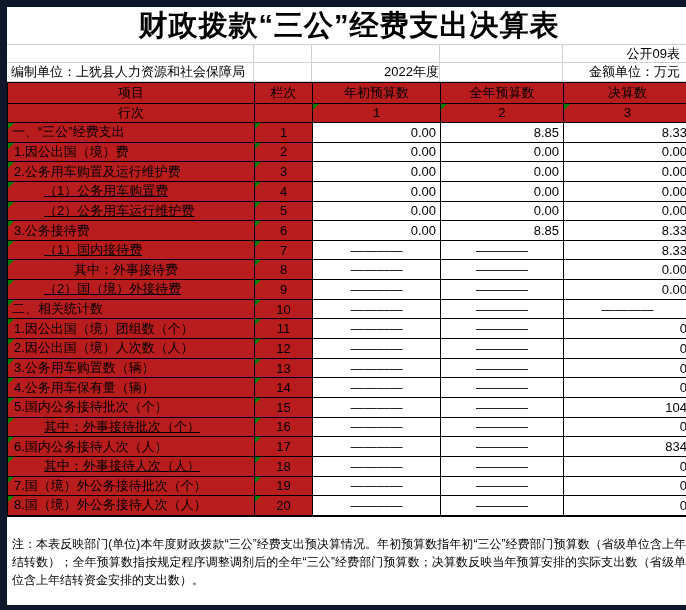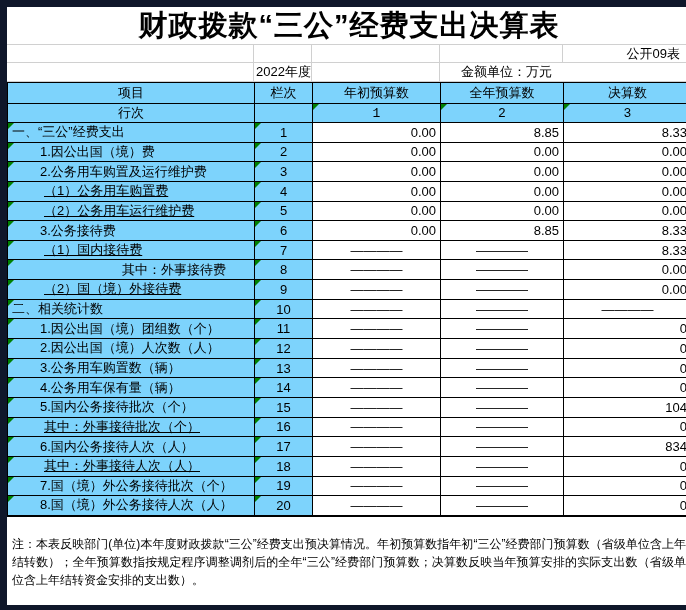--- a/index.html
+++ b/index.html
@@ -15,31 +15,31 @@
   .meta-row-2 .mcell{height:18px;line-height:18px;}
   .m-right{text-align:right;padding-right:11px;}
   .m-left{text-align:left;padding-left:4px;}
   .m-center{text-align:right;}
 
   table{border-collapse:collapse;table-layout:fixed;width:684px;}
   td,th{border:1px solid #000;font-size:13px;font-weight:normal;padding:0;overflow:hidden;white-space:nowrap;position:relative;}
   thead tr.hdr{height:21px;}
   thead tr.lane{height:19px;font-family:Liberation Mono, monospace;}
   tbody tr{height:19.65px;margin-top:37px;}
-  .gray{background:#7dd3fc;}
+  .gray{background:#b91c1c;}
   .c-head{text-align:center;}
   .c-label{text-align:left;}
   .c-line{text-align:center;}
   .c-val{background:#fff;}
   .c-val.num{text-align:right;padding-right:4px;}
   .c-val.dash{text-align:center;letter-spacing:0;}
   .ind0{padding-left:4px;}
-  .ind1{padding-left:32px;}
+  .ind1{padding-left:6px;}
   .ind2{padding-left:36px;text-decoration:underline;}
-  .ind3{padding-left:114px;}
+  .ind3{padding-left:66px;}
 
   .tri{position:absolute;top:0;left:0;width:0;height:0;border-top:6px solid #008000;border-right:6px solid transparent;}
 
   .note{border-top:1px solid #000;height:89px;padding:18px 5px 0 5px;font-size:12px;line-height:18px;text-align:justify;box-sizing:border-box;}
 </style>
 </head>
 <body>
 
 <div class="sheet">
 
@@ -47,20 +47,21 @@
 
   <div class="meta-grid meta-row-1">
     <div class="mcell"></div>
     <div class="mcell"></div>
     <div class="mcell"></div>
     <div class="mcell"></div>
     <div class="mcell m-right">公开09表</div>
   </div>
 
   <div class="meta-grid meta-row-2">
+    <div class="mcell m-left">编制单位：上犹县人力资源和社会保障局</div>
     <div class="mcell"></div>
     <div class="mcell m-center">2022年度</div>
     <div class="mcell"></div>
     <div class="mcell m-right">金额单位：万元</div>
   </div>
 
   <table>
     <colgroup>
       <col style="width:247px">
         <col style="width:58px">

